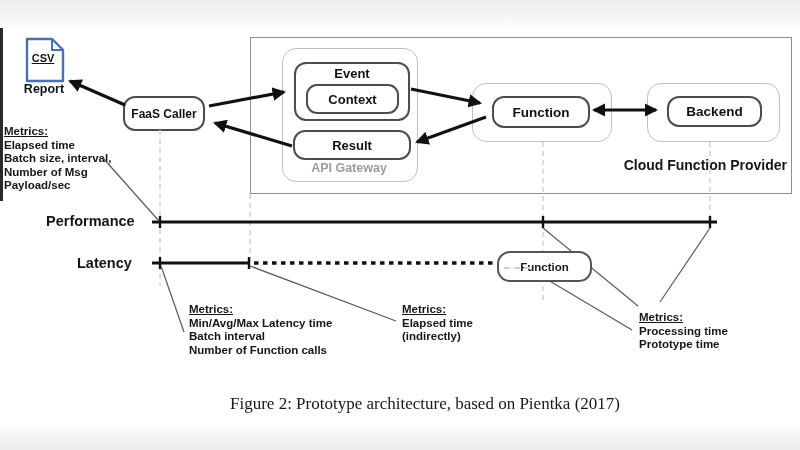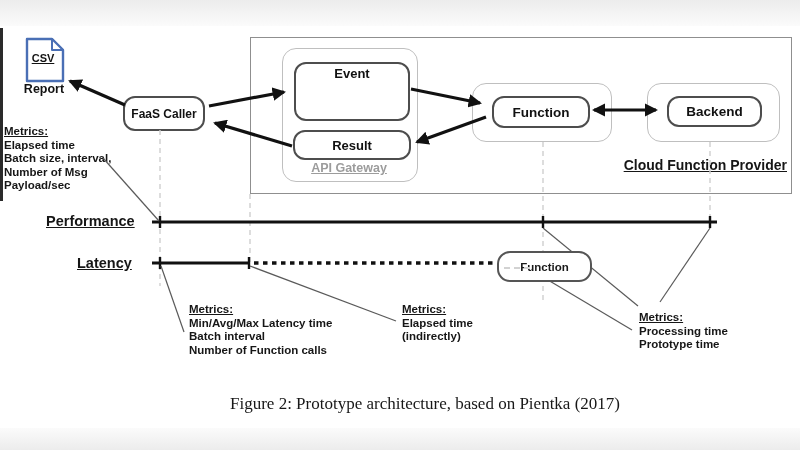--- a/index.html
+++ b/index.html
@@ -12,21 +12,21 @@
   .band-bottom{position:absolute;left:0;top:428px;width:800px;height:22px;
     background:linear-gradient(to bottom,#fbfbfb,#ececec);}
   .edge-strip{position:absolute;left:0;top:28px;width:3px;height:173px;background:#2a2a2a;}
 
   .box{position:absolute;background:#fff;border:2px solid #4d4d4d;border-radius:12px;
     display:flex;align-items:center;justify-content:center;
     font-weight:700;font-size:13px;color:#111;z-index:1;}
   .container-soft{position:absolute;background:transparent;border:1.5px solid #bfbfbf;border-radius:14px;z-index:0;}
   .rect-plain{position:absolute;background:transparent;border:1.5px solid #8f8f8f;z-index:0;}
 
-  .lbl{position:absolute;font-weight:700;color:#161616;z-index:1;text-decoration:underline;}
+  .lbl{position:absolute;font-weight:700;color:#161616;z-index:1;}
   .metrics{position:absolute;font-size:11.5px;font-weight:700;line-height:13.6px;color:#161616;z-index:1;}
   .metrics .t{text-decoration:underline;}
 
   #overlay{position:absolute;left:0;top:0;z-index:2;pointer-events:none;}
 
   .fn-latency{position:absolute;left:497px;top:251px;width:91px;height:27px;
     background:#fff;border:2px solid #555;border-radius:13px;z-index:3;
     display:flex;align-items:center;justify-content:center;font-weight:700;font-size:11.5px;}
   .fn-latency .inner-dash{position:absolute;left:5px;top:50%;width:26px;height:0;
     border-top:2px dashed #d2d2d2;}
@@ -56,20 +56,21 @@
   <div class="csv-text">CSV</div>
   <div class="report-lbl">Report</div>
 
   <div class="box" style="left:123px;top:96px;width:78px;height:31px;font-size:12px;">FaaS Caller</div>
 
   <div class="rect-plain" style="left:250px;top:37px;width:540px;height:155px;"></div>
   <div class="lbl" style="left:615px;top:157px;width:172px;text-align:right;font-size:14px;">Cloud Function Provider</div>
 
   <div class="container-soft" style="left:282px;top:48px;width:134px;height:132px;"></div>
   <div class="box" style="left:294px;top:62px;width:112px;height:53px;align-items:flex-start;padding-top:2px;">Event</div>
+  <div class="box" style="left:306px;top:84px;width:89px;height:26px;border-radius:11px;">Context</div>
   <div class="box" style="left:293px;top:130px;width:114px;height:26px;">Result</div>
   <div class="lbl" style="left:282px;top:161px;width:134px;text-align:center;font-size:12.5px;color:#9c9c9c;">API Gateway</div>
 
   <div class="container-soft" style="left:472px;top:83px;width:138px;height:57px;"></div>
   <div class="box" style="left:492px;top:96px;width:94px;height:28px;font-size:13.5px;">Function</div>
   <div class="container-soft" style="left:647px;top:83px;width:131px;height:57px;"></div>
   <div class="box" style="left:667px;top:96px;width:91px;height:27px;font-size:13.5px;">Backend</div>
 
   <div class="lbl" style="left:46px;top:213px;font-size:14.5px;">Performance</div>
   <div class="lbl" style="left:77px;top:255px;font-size:14.5px;">Latency</div>

